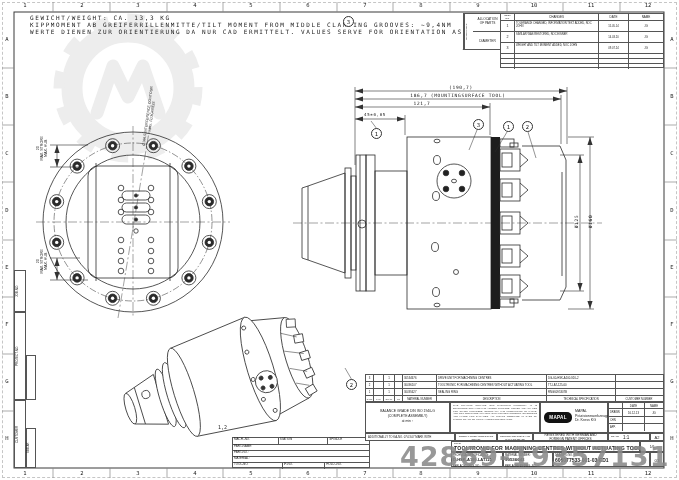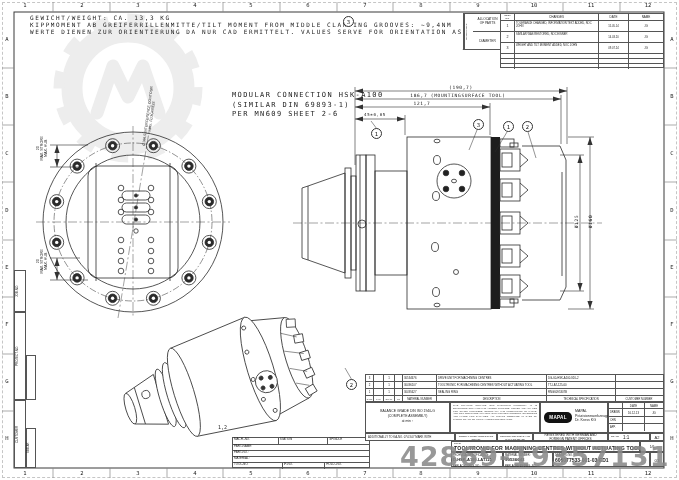--- a/index.html
+++ b/index.html
@@ -335,23 +335,20 @@
   <span class="abs rowlab" style="left:666px;top:321px;">F</span>
   <span class="abs rowlab" style="left:666px;top:378px;">G</span>
   <span class="abs rowlab" style="left:666px;top:435px;">H</span>
 
   <div class="abs cad" style="left:30px;top:14px;width:630px;font-size:6px;line-height:7px;letter-spacing:1.6px;">
     <div>GEWICHT/WEIGHT: CA. 13,3 KG</div>
     <div>KIPPMOMENT AB GREIFERRILLENMITTE/TILT MOMENT FROM MIDDLE CLAMPING GROOVES: ~9,4NM</div>
     <div>WERTE DIENEN ZUR ORIENTIERUNG DA NUR CAD ERMITTELT. VALUES SERVE FOR ORIENTATION AS ONLY CAD DETERMINES.</div>
   </div>
 
-  <div class="abs cad pre" style="left:232px;top:91px;font-size:7px;line-height:9.5px;letter-spacing:1.4px;">MODULAR CONNECTION HSK-A100
-(SIMILAR DIN 69893-1)
-PER  MN609 SHEET 2-6</div>
 
   <div class="abs box" style="left:463px;top:13px;width:40px;height:37px;display:flex;">
     <div class="cell vtext ui" style="width:9px;font-size:2.4px;text-align:center;">SPARE PARTS</div>
     <div style="flex:1;display:flex;flex-direction:column;">
       <div class="ui ctr pre" style="height:18px;border-bottom:1px solid #555;font-size:3.2px;line-height:4px;padding-top:3px;box-sizing:border-box;">ALLOCATION
 OF PARTS</div>
       <div class="ui ctr" style="flex:1;font-size:3.2px;display:flex;align-items:center;justify-content:center;">DIAMETER</div>
     </div>
   </div>
 

